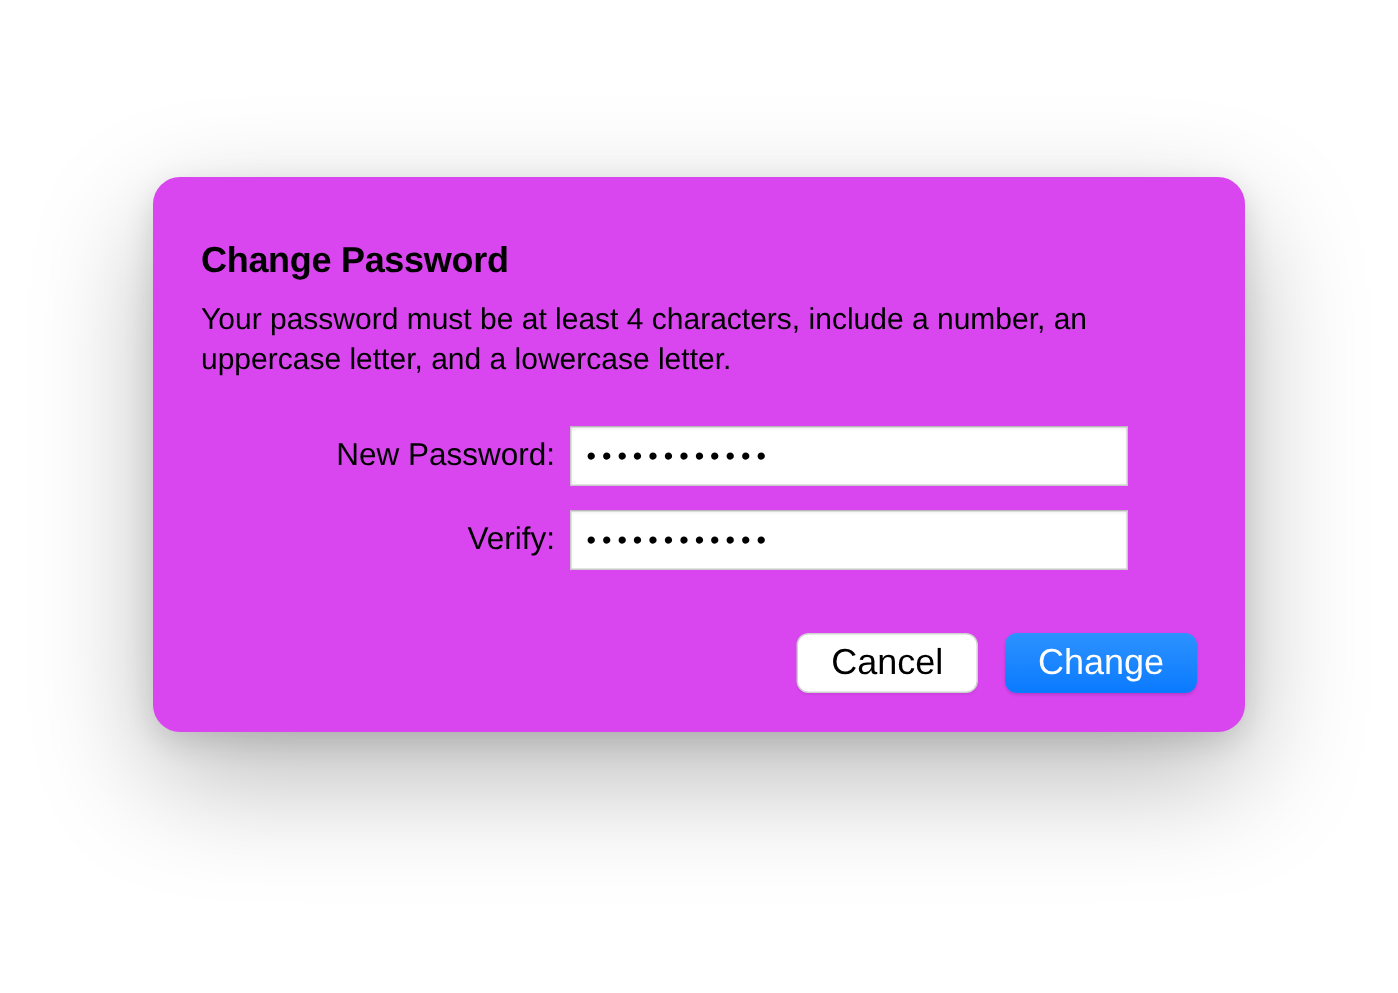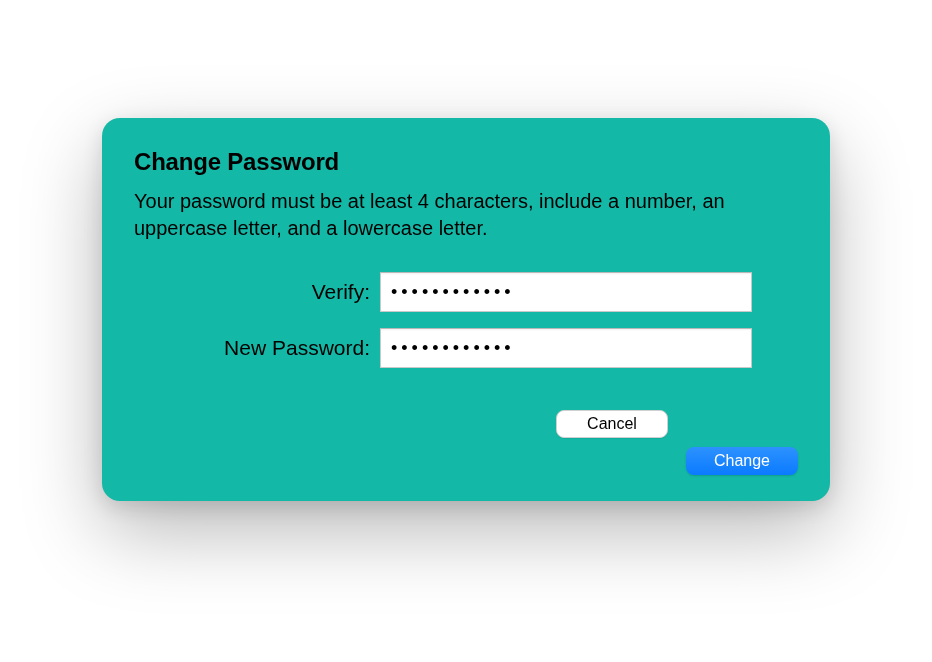--- a/index.html
+++ b/index.html
@@ -19,24 +19,24 @@
     .backdrop {
       width: 932px;
       height: 662px;
       display: flex;
       align-items: flex-start;
       justify-content: center;
       padding-top: 118px;
     }
     .dialog {
       width: 728px;
-      background: #14b8a6;
+      background: #d946ef;
       border-radius: 18px;
       box-shadow: 0 30px 80px rgba(0,0,0,0.28), 0 6px 20px rgba(0,0,0,0.12);
-      padding: 30px 32px 26px 32px;
+      padding: 42px 32px 26px 32px;
     }
     .dialog-title {
       font-size: 24px;
       font-weight: 700;
       color: #000;
       margin-bottom: 12px;
       letter-spacing: -0.2px;
     }
     .dialog-description {
       font-size: 20px;
@@ -71,60 +71,59 @@
       background: #ffffff;
       color: #000;
     }
     .button-row {
       display: flex;
       justify-content: flex-end;
       gap: 18px;
       margin-top: 42px;
     }
     .btn {
-      height: 28px;
+      height: 40px;
       min-width: 112px;
       padding: 0 22px;
       border-radius: 8px;
-      font-size: 16px;
+      font-size: 24px;
       font-family: inherit;
       cursor: pointer;
       border: none;
       display: inline-flex;
       align-items: center;
       justify-content: center;
     }
     .btn-cancel {
       background: #ffffff;
       color: #000;
       border: 1px solid #d0d0d0;
       box-shadow: 0 1px 1px rgba(0,0,0,0.06);
     }
     .btn-primary {
       background: linear-gradient(180deg, #2d92ff 0%, #0a7aff 100%);
       color: #ffffff;
       box-shadow: 0 1px 2px rgba(0,0,0,0.15);
-      margin-top: 37px;
     }
   </style>
 </head>
 <body>
 
 <div class="backdrop">
   <div class="dialog">
     <h1 class="dialog-title">Change Password</h1>
     <p class="dialog-description">Your password must be at least 4 characters, include a number, an uppercase letter, and a lowercase letter.</p>
 
     <div class="form-row">
-      <label class="form-label">Verify:</label>
+      <label class="form-label">New Password:</label>
       <input type="password" class="password-input" value="●●●●●●●●●●●●" style="">
     </div>
 
     <div class="form-row">
-      <label class="form-label">New Password:</label>
+      <label class="form-label">Verify:</label>
       <input type="password" class="password-input" value="●●●●●●●●●●●●" style="">
     </div>
 
     <div class="button-row">
       <button class="btn btn-cancel">Cancel</button>
       <button class="btn btn-primary">Change</button>
     </div>
   </div>
 </div>
 

